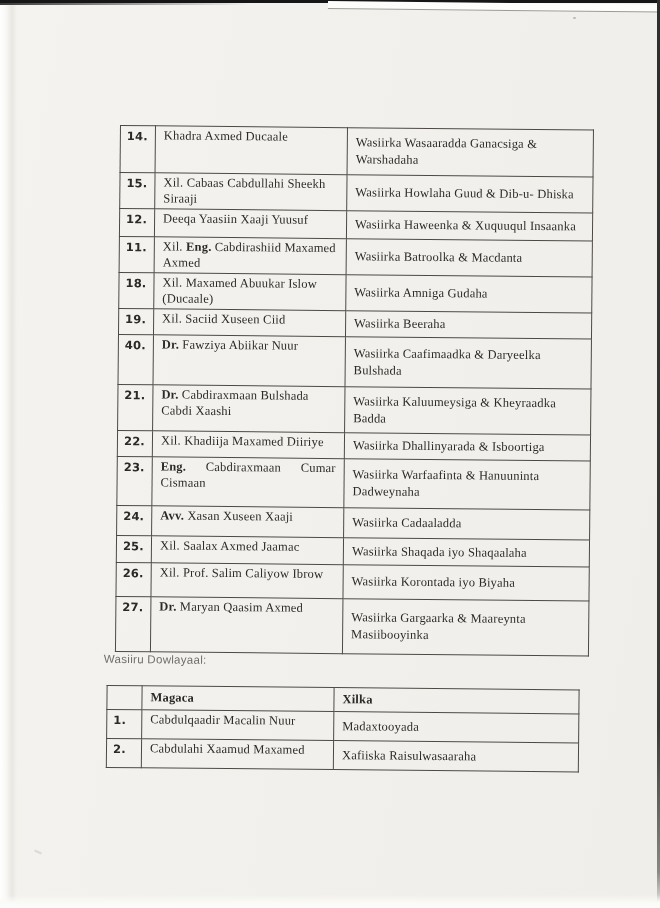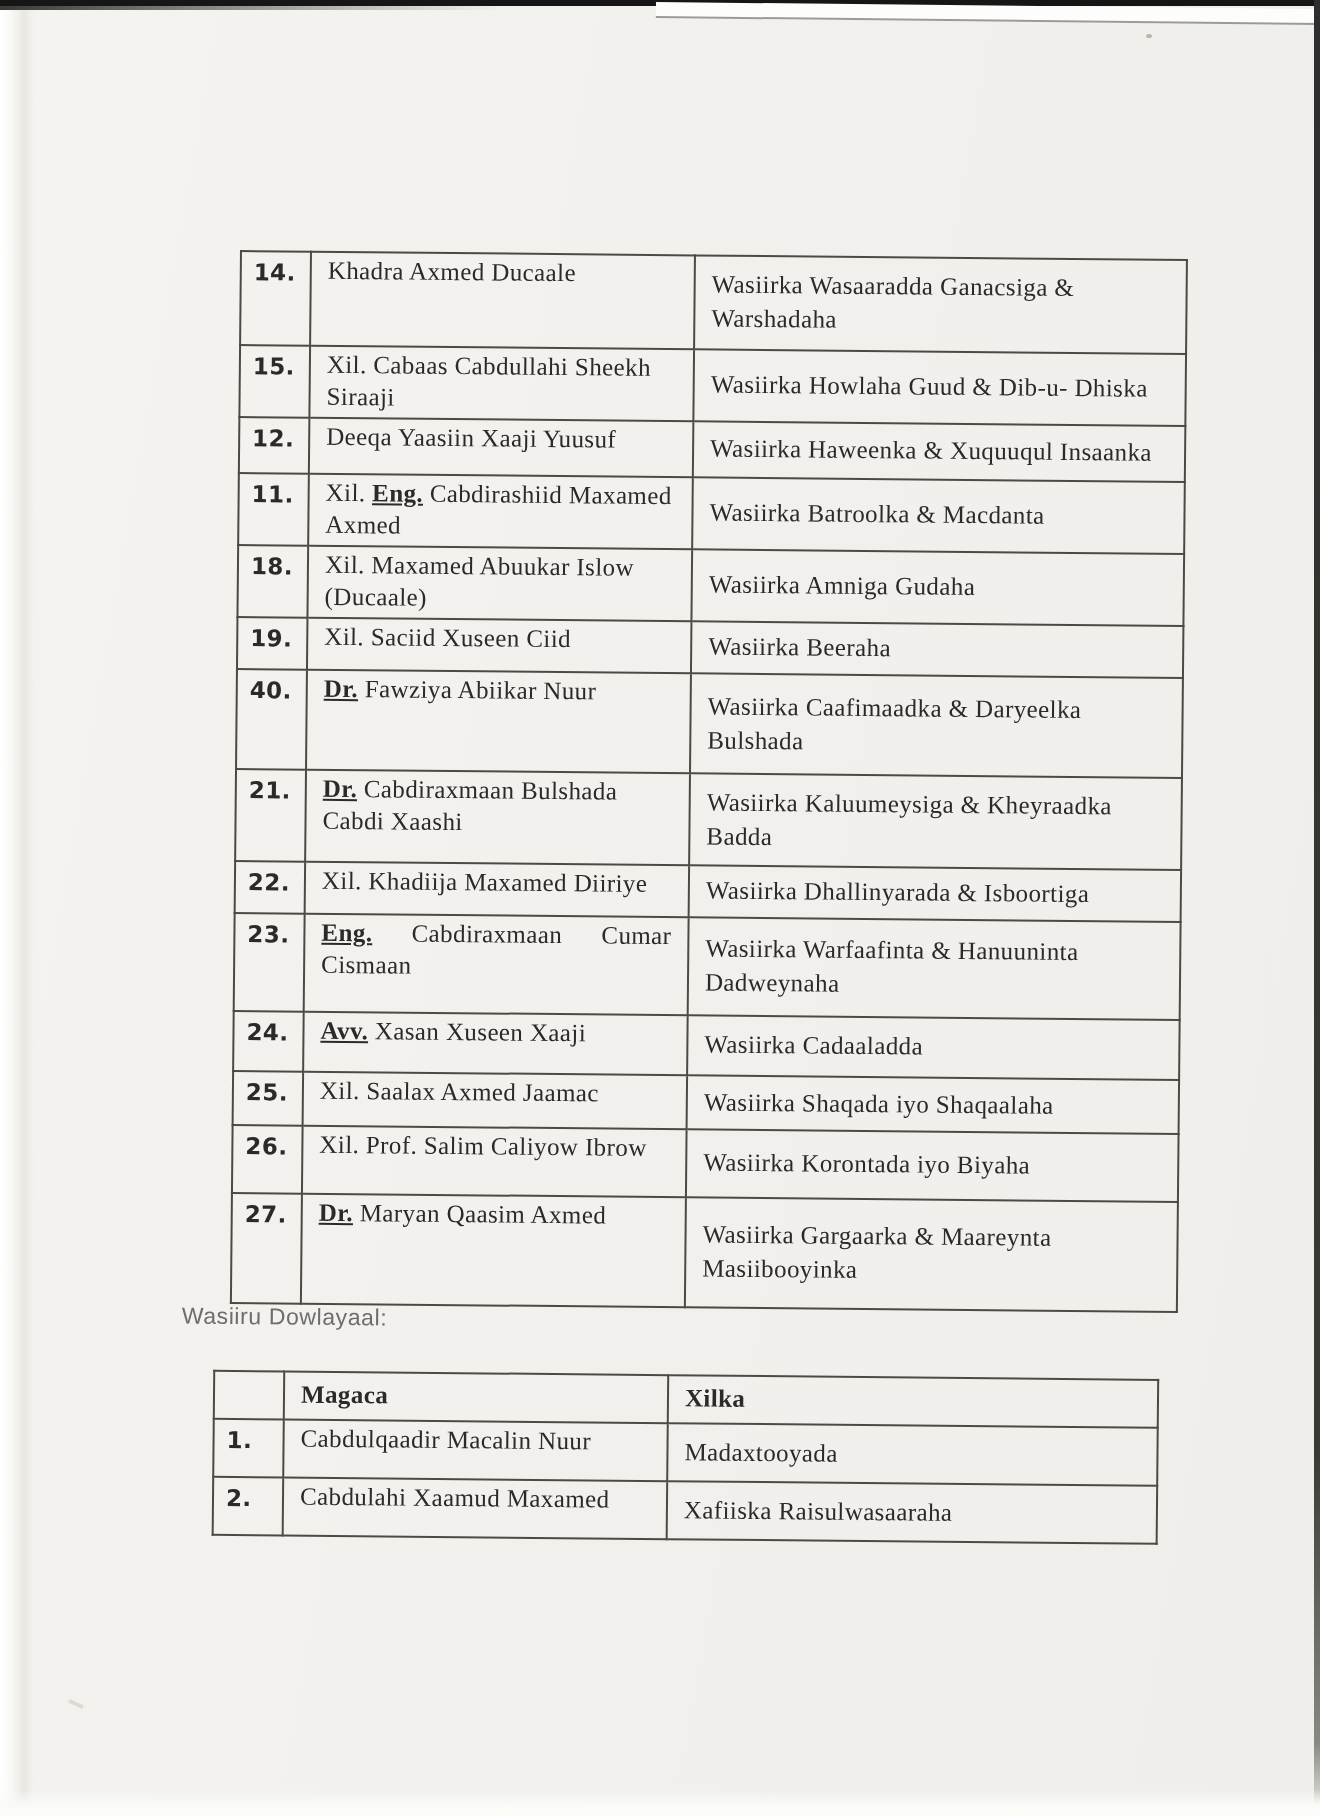--- a/index.html
+++ b/index.html
@@ -30,32 +30,32 @@
   table{border-collapse:collapse;table-layout:fixed;}
   td,th{border:1px solid #4d4a45;overflow:hidden;}
   .t1{position:absolute;left:120px;top:125px;width:473px;}
   .t2{position:absolute;left:112px;top:685px;width:472px;}
   col.c-num{width:35px;} col.c-name{width:192px;} .t1 col.c-title{width:246px;} .t2 col.c-title{width:245px;}
   td.num{vertical-align:top;padding:3px 1px 0 6px;
     font-family:"DejaVu Sans",sans-serif;font-weight:bold;font-size:11.5px;letter-spacing:0.2px;}
   td.name{vertical-align:top;padding:2px 8px;font-size:12.5px;line-height:15.5px;letter-spacing:0.2px;}
   td.name.justify{text-align:justify;text-align-last:justify;}
   td.title{vertical-align:middle;padding:2px 8px;font-size:12.5px;line-height:17px;letter-spacing:0.2px;}
-  .b{font-weight:bold;text-decoration:underline;}
+  .b{font-weight:bold;}
   
   .t1 tr:nth-child(1){height:47px;} .t1 tr:nth-child(2){height:30px;}
   .t1 tr:nth-child(3){height:28px;} .t1 tr:nth-child(4){height:33px;}
   .t1 tr:nth-child(5){height:32px;} .t1 tr:nth-child(6){height:26px;}
   .t1 tr:nth-child(7){height:50px;} .t1 tr:nth-child(8){height:46px;}
   .t1 tr:nth-child(9){height:26px;} .t1 tr:nth-child(10){height:49px;}
   .t1 tr:nth-child(11){height:30px;} .t1 tr:nth-child(12){height:27px;}
   .t1 tr:nth-child(13){height:34px;} .t1 tr:nth-child(14){height:55px;}
   .t2 thead tr{height:24px;} .t2 tbody tr{height:29px;}
   .t2 th{text-align:left;padding:2px 8px;font-size:12.5px;font-weight:bold;letter-spacing:0.2px;}
-  .sec-label{position:absolute;left:96px;top:653px;
+  .sec-label{position:absolute;left:109px;top:653px;
     font-family:"Liberation Sans",sans-serif;font-size:11.5px;color:#6d6d6b;letter-spacing:0.3px;}
 </style>
 </head>
 <body>
 
 <div>
   <div class="scan-left-strip"></div>
   <div class="scan-top-bar"></div>
   <div class="scan-top-wedge"></div>
   <div class="scan-right-line"></div>

